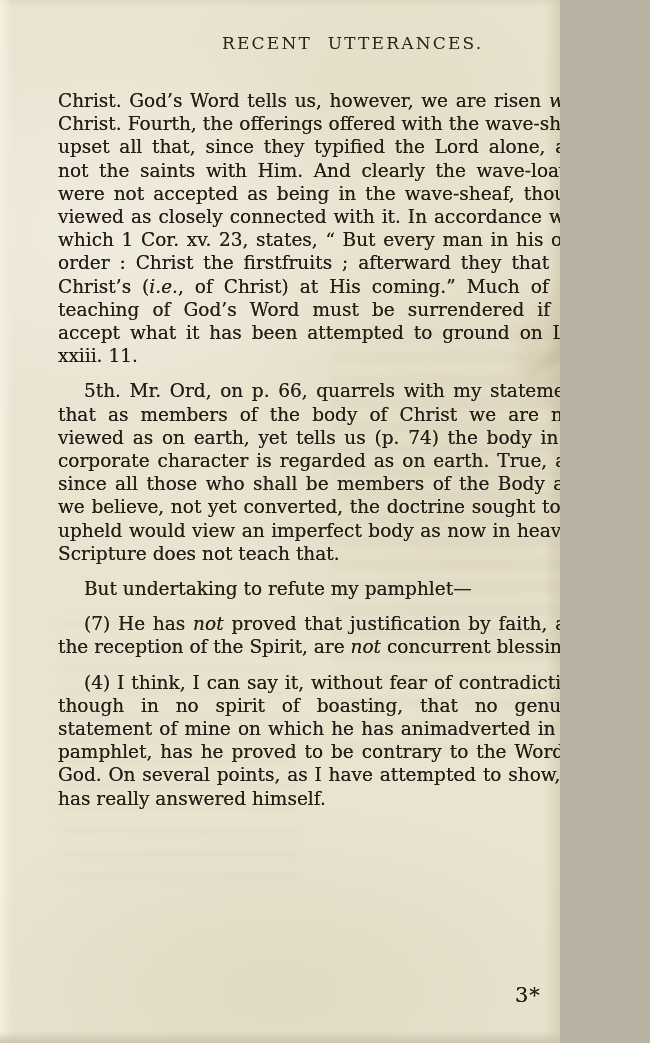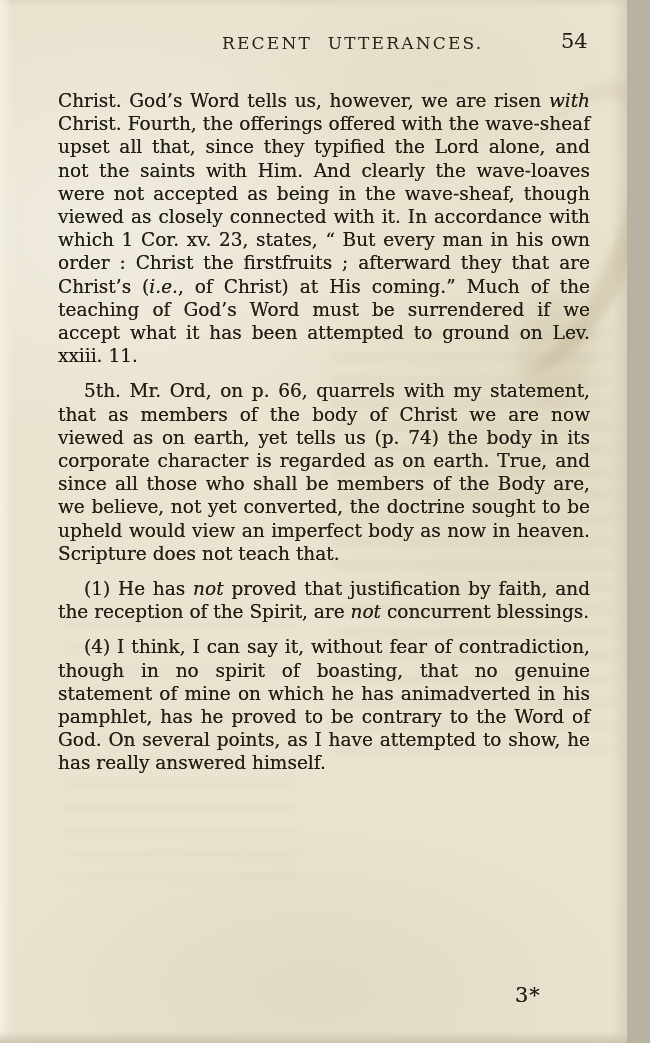--- a/index.html
+++ b/index.html
@@ -1,18 +1,18 @@
 <!DOCTYPE html>
 <html><head>
 <meta charset="utf-8">
 <style>
   html, body { margin: 0; padding: 0; background: #b7b2a1; }
   .page {
     position: relative;
-    width: 627px;
+    width: 560px;
     height: 1043px;
     background-color: #e9e3d0;
     background-image:
       radial-gradient(ellipse 420px 300px at 18% 22%, rgba(255,255,255,0.30), rgba(255,255,255,0) 70%),
       radial-gradient(ellipse 380px 420px at 85% 45%, rgba(198,184,148,0.22), rgba(198,184,148,0) 70%),
       radial-gradient(ellipse 500px 260px at 50% 95%, rgba(205,195,165,0.30), rgba(205,195,165,0) 70%),
       radial-gradient(ellipse 300px 200px at 70% 8%, rgba(214,203,172,0.25), rgba(214,203,172,0) 70%);
     overflow: hidden;
     font-family: "DejaVu Serif", serif;
   }
@@ -100,19 +100,20 @@
   <div class="ghost-lines-1"></div>
   <div class="ghost-lines-2"></div>
 
   <div class="head-title">RECENT UTTERANCES.</div>
 
   <div class="page-num">54</div>
 
   <div class="text-column">
       <p class=""><span>Christ. God’s Word tells us, however, we are risen </span><span class="it">with</span><span> Christ. Fourth, the offerings offered with the wave-sheaf upset all that, since they typified the Lord alone, and not the saints with Him. And clearly the wave-loaves were not accepted as being in the wave-sheaf, though viewed as closely connected with it. In accordance with which 1 Cor. xv. 23, states, “ But every man in his own order : Christ the firstfruits ; afterward they that are Christ’s (</span><span class="it">i.e.</span><span>, of Christ) at His coming.” Much of the teaching of God’s Word must be surrendered if we accept what it has been attempted to ground on Lev. xxiii. 11.</span></p>
       <p class="indent"><span>5th. Mr. Ord, on p. 66, quarrels with my statement, that as members of the body of Christ we are now viewed as on earth, yet tells us (p. 74) the body in its corporate character is regarded as on earth. True, and since all those who shall be members of the Body are, we believe, not yet converted, the doctrine sought to be upheld would view an imperfect body as now in heaven. Scripture does not teach that.</span></p>
-      <p class="indent"><span>(1) He has </span><span class="it">not</span><span> proved that justification by faith, and the reception of the Spirit, are </span><span class="it">not</span><span> concurrent blessings.</span></p>
+      <p class="indent"><span>But undertaking to refute my pamphlet—</span></p>
+      <p class="indent"><span>(7) He has </span><span class="it">not</span><span> proved that justification by faith, and the reception of the Spirit, are </span><span class="it">not</span><span> concurrent blessings.</span></p>
       <p class="indent"><span>(4) I think, I can say it, without fear of contradiction, though in no spirit of boasting, that no genuine statement of mine on which he has animadverted in his pamphlet, has he proved to be contrary to the Word of God. On several points, as I have attempted to show, he has really answered himself.</span></p>
     </div>
 
   <div class="signature">3*</div>
 
 </div>
 
 </body></html>

